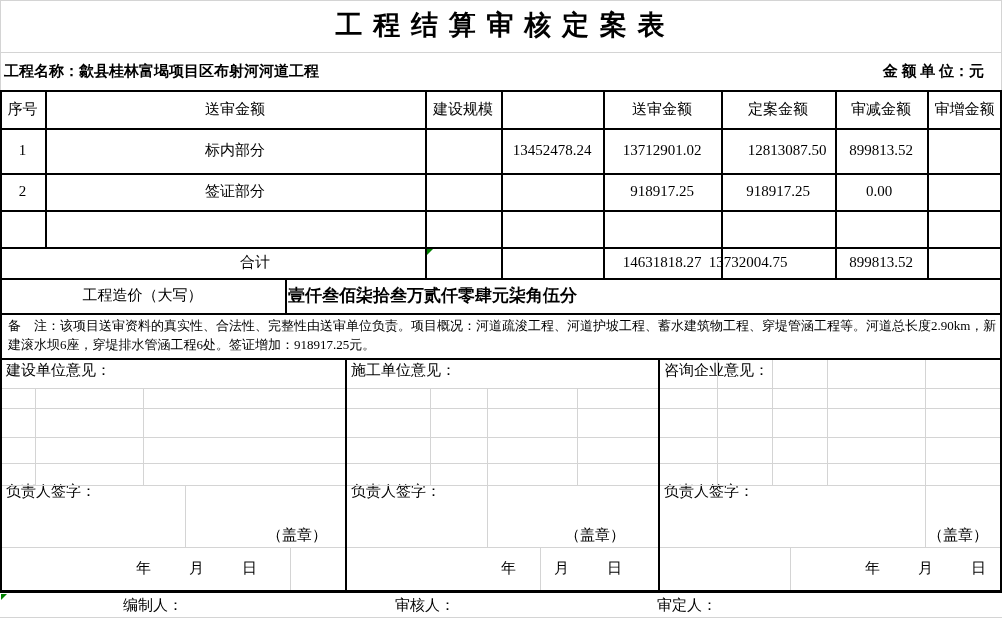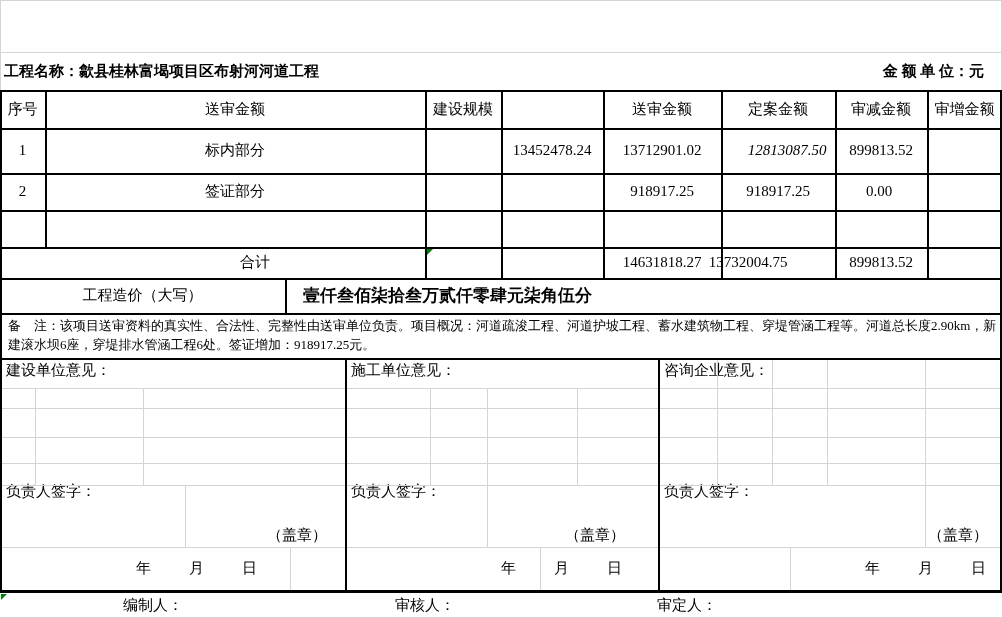--- a/index.html
+++ b/index.html
@@ -16,54 +16,55 @@
   .gline{position:absolute;background:#d4d4d4;}
   .tri{position:absolute;width:0;height:0;border-top:6px solid #008000;border-right:6px solid transparent;}
   .date span{display:inline-block;}
   .date span + span{margin-left:38px;}
 </style>
 </head>
 <body>
 
 <div id="sheet">
 
+  <div class="c title" style="left:0;top:2;width:1002px;height:50px;">工 程 结 算 审 核 定 案 表</div>
   <div class="c l b" style="left:4px;top:53px;width:690px;height:36px;">工程名称：歙县桂林富堨项目区布射河河道工程</div>
   <div class="c r b" style="left:700px;top:53px;width:292px;height:36px;padding-right:8px;">金 额 单 位：元</div>
 
   <div class="c" style="left:0;top:90px;width:45px;height:38px;">序号</div>
   <div class="c" style="left:45px;top:90px;width:380px;height:38px;">送审金额</div>
   <div class="c" style="left:425px;top:90px;width:76px;height:38px;">建设规模</div>
   <div class="c" style="left:603px;top:90px;width:118px;height:38px;">送审金额</div>
   <div class="c" style="left:721px;top:90px;width:114px;height:38px;">定案金额</div>
   <div class="c" style="left:835px;top:90px;width:92px;height:38px;">审减金额</div>
   <div class="c" style="left:927px;top:90px;width:75px;height:38px;">审增金额</div>
 
   <div class="c" style="left:0;top:128px;width:45px;height:45px;">1</div>
   <div class="c" style="left:45px;top:128px;width:380px;height:45px;">标内部分</div>
   <div class="c" style="left:501px;top:128px;width:102px;height:45px;">13452478.24</div>
   <div class="c" style="left:603px;top:128px;width:118px;height:45px;">13712901.02</div>
-  <div class="c" style="left:721px;top:128px;width:132px;height:45px;font-style:italic;">12813087.50</div>
+  <div class="c" style="left:721px;top:128px;width:132px;height:45px;">12813087.50</div>
   <div class="c" style="left:835px;top:128px;width:92px;height:45px;">899813.52</div>
 
   <div class="c" style="left:0;top:173px;width:45px;height:37px;">2</div>
   <div class="c" style="left:45px;top:173px;width:380px;height:37px;">签证部分</div>
   <div class="c" style="left:603px;top:173px;width:118px;height:37px;">918917.25</div>
   <div class="c" style="left:721px;top:173px;width:114px;height:37px;">918917.25</div>
   <div class="c" style="left:835px;top:173px;width:88px;height:37px;">0.00</div>
 
   <div class="c" style="left:0;top:210px;width:45px;height:37px;"></div>
   <div class="c" style="left:45px;top:210px;width:380px;height:37px;"></div>
 
   <div class="c" style="left:0;top:247px;width:510px;height:31px;">合计</div>
   <div class="c" style="left:603px;top:247px;width:118px;height:31px;">14631818.27</div>
   <div class="c" style="left:691px;top:247px;width:114px;height:31px;">13732004.75</div>
   <div class="c" style="left:835px;top:247px;width:92px;height:31px;">899813.52</div>
 
   <div class="c" style="left:0;top:278px;width:285px;height:35px;">工程造价（大写）</div>
-  <div class="c l big" style="left:285px;top:278px;width:717px;height:35px;padding-left:18px;">壹仟叁佰柒拾叁万贰仟零肆元柒角伍分</div>
+  <div class="c l big" style="left:285px;top:278px;width:717px;height:35px;padding-left:3px;">壹仟叁佰柒拾叁万贰仟零肆元柒角伍分</div>
 
   <div class="remark" style="position:absolute;left:2px;top:313px;width:996px;height:45px;">备　注：该项目送审资料的真实性、合法性、完整性由送审单位负责。项目概况：河道疏浚工程、河道护坡工程、蓄水建筑物工程、穿堤管涵工程等。河道总长度2.90km，新建滚水坝6座，穿堤排水管涵工程6处。签证增加：918917.25元。</div>
 
   <div class="c l" style="left:6px;top:360px;width:260px;height:20px;">建设单位意见：</div>
   <div class="c l" style="left:6px;top:481px;width:260px;height:20px;">负责人签字：</div>
   <div class="c r" style="left:2px;top:524px;width:325px;height:22px;">（盖章）</div>
   <div class="c r date" style="left:2px;top:547px;width:255px;height:43px;">
     <span>年</span>
       <span>月</span>
       <span>日</span>

